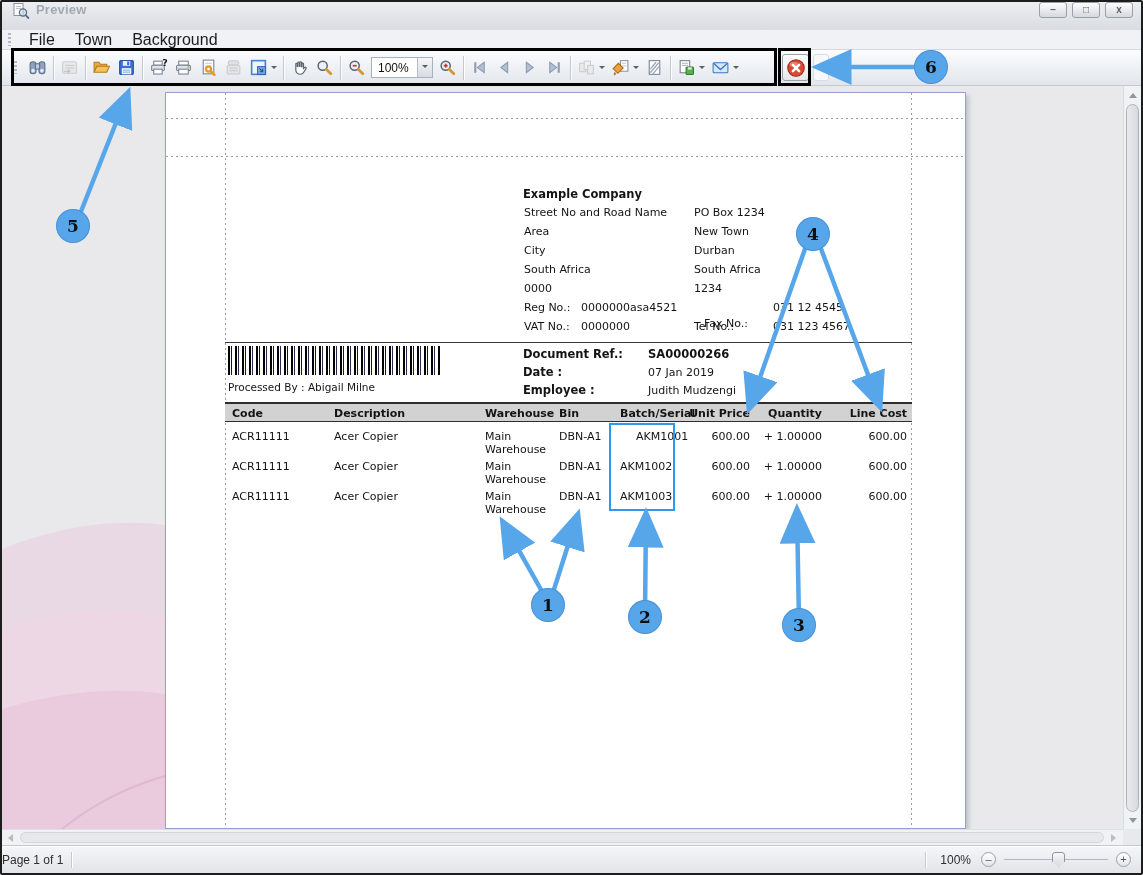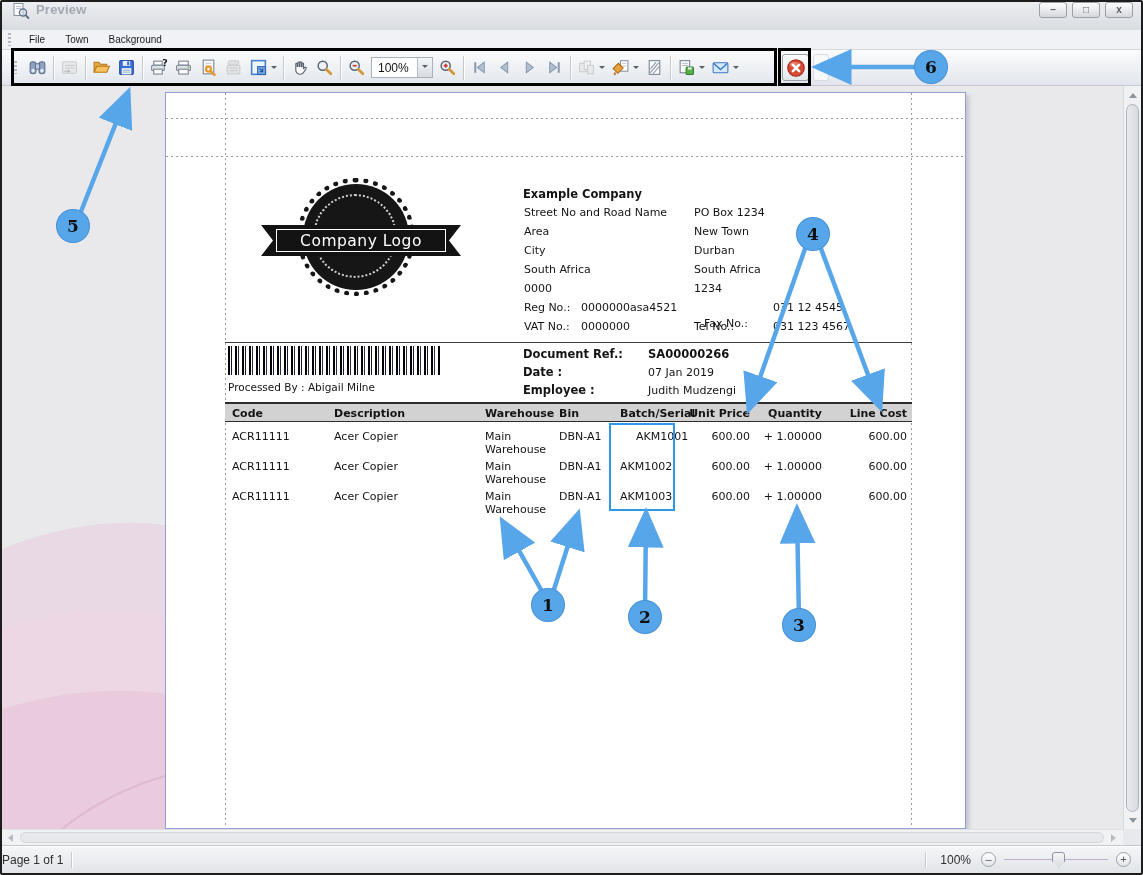--- a/index.html
+++ b/index.html
@@ -16,21 +16,21 @@
   .title-text{font-size:13px;font-weight:bold;color:#a3a9b1;letter-spacing:.2px;}
   .win-controls{margin-left:auto;display:flex;gap:5px;padding-right:2px;}
   .winbtn{width:28px;height:16px;border:1px solid #9aa0a8;border-radius:3px;
     background:linear-gradient(#fefefe,#d5d8dd);display:flex;align-items:center;justify-content:center;
     font-size:10px;line-height:1;color:#5a5f66;font-weight:bold;cursor:default;}
   
   .menubar{position:absolute;left:0;top:28px;right:0;height:20px;background:#f0f2f5;
     display:flex;align-items:center;border-bottom:1px solid #d4d7dc;}
   .grip{width:3px;height:13px;margin:0 8px 0 6px;
     background:repeating-linear-gradient(180deg,#b4b9c1 0 2px,transparent 2px 4px);}
-  .menu-item{font-size:10px;color:#1d1d1d;padding:2px 10px;cursor:default;}
+  .menu-item{font-size:16px;color:#1d1d1d;padding:2px 10px;cursor:default;}
   
   .toolbar{position:absolute;left:0;top:48px;right:0;height:36px;
     background:linear-gradient(#fbfcfd,#e2e6ec);border-bottom:1px solid #c6cad0;
     display:flex;align-items:center;padding-left:6px;}
   .tbi{width:25px;height:26px;border:none;background:transparent;padding:2px;
     display:flex;align-items:center;justify-content:center;border-radius:3px;}
   .tbi svg{display:block;}
   .dis{opacity:.55;filter:grayscale(.9);}
   .sep{width:1px;height:24px;background:#c3c8cf;box-shadow:1px 0 0 rgba(255,255,255,.9);margin:0 3px;flex:none;}
   .caret{width:0;height:0;border:3.5px solid transparent;border-top-color:#5a6068;margin:3px 3px 0 0;}
@@ -361,28 +361,20 @@
     </svg>
 
     <div class="page">
       <div class="vdash" style="left:59px;"></div>
       <div class="vdash" style="left:745px;"></div>
       <div class="hdash" style="top:25px;"></div>
       <div class="hdash" style="top:63px;"></div>
 
       <div class="doc">
 
-        <div class="logo">
-          <div class="scallop"></div>
-          <div class="badge"></div>
-          <div class="badge-ring"></div>
-          <div class="ribbon">
-              <div class="ribbon-inner">Company Logo</div>
-            </div>
-        </div>
 
         <div class="abs doc-bold" style="left:357px;top:94px;">Example Company</div>
 
         <div class="abs doc-text" style="left:358px;top:113px;">Street No and Road Name</div>
         <div class="abs doc-text" style="left:358px;top:132px;">Area</div>
         <div class="abs doc-text" style="left:358px;top:151px;">City</div>
         <div class="abs doc-text" style="left:358px;top:170px;">South Africa</div>
         <div class="abs doc-text" style="left:358px;top:189px;">0000</div>
 
         <div class="abs doc-text" style="left:528px;top:113px;">PO Box 1234</div>

